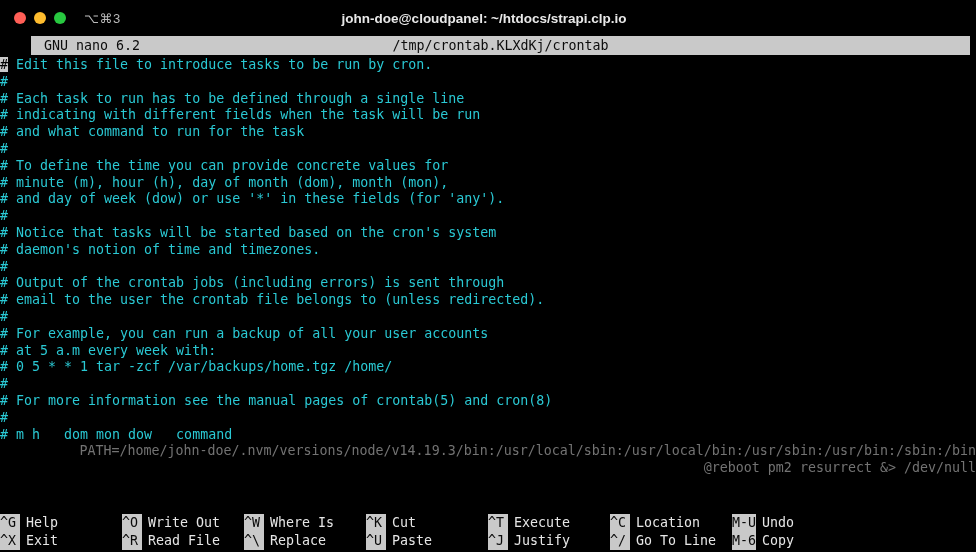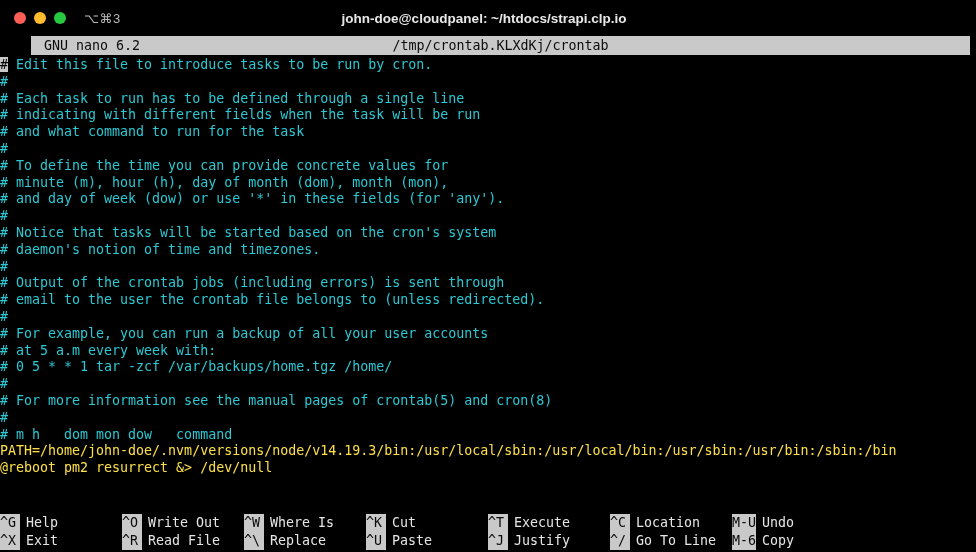--- a/index.html
+++ b/index.html
@@ -108,21 +108,21 @@
     position: relative;
     padding-top: 2px;
     color: #2ac9d4;
     white-space: pre;
   }
   .line {
     height: 16.8px;
     line-height: 16.8px;
     white-space: pre;
   }
-  .line.plain { color: #fde047; }
+  .line.plain { color: #737373; text-align: right; }
   .cursor {
     background: #c9c9c9;
     color: #000000;
   }
 
   
   #shortcut-bar {
     position: absolute;
     left: 0;
     bottom: 2px;

